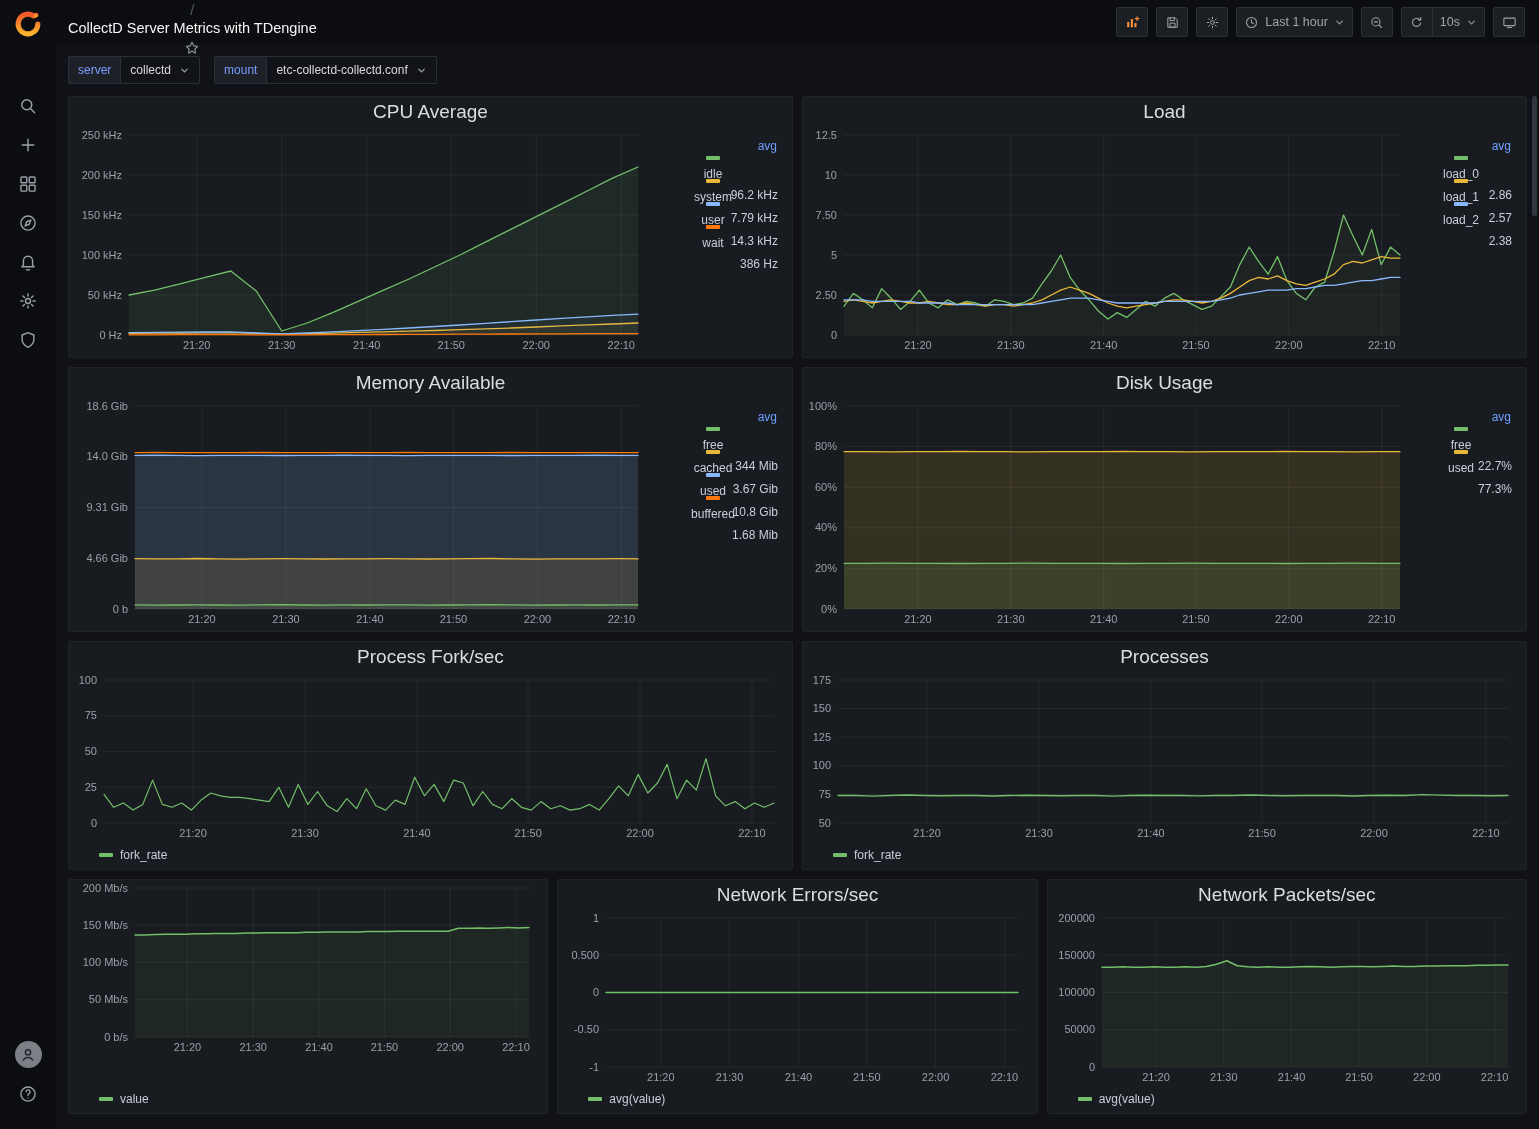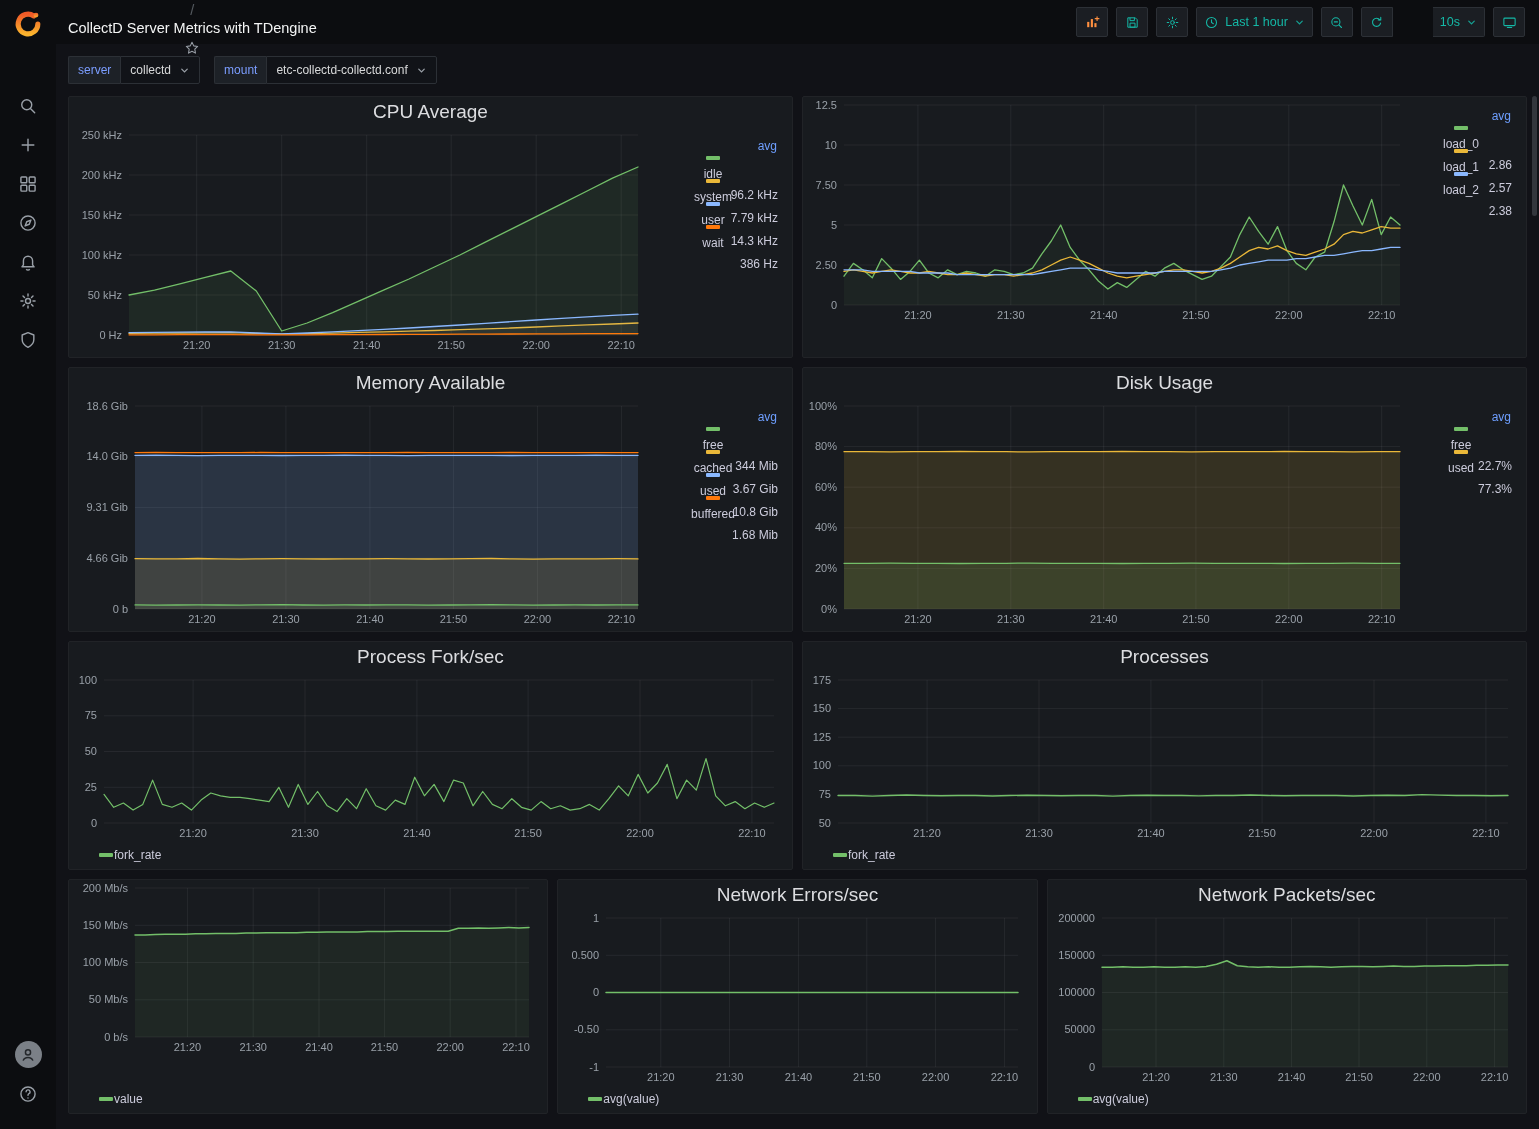--- a/index.html
+++ b/index.html
@@ -25,25 +25,25 @@
   .topbar { height:44px; background:#0c0d10; display:flex; align-items:center; justify-content:space-between; padding:0 14px 0 12px; flex-shrink:0; }
   .tb-left { display:flex; align-items:center; gap:2px;flex-direction:column; }
   .crumb-icon { color:#9aa0a8; display:flex; }
   .crumb-section { color:#d8d9da; font-size:14.5px; cursor:pointer; }
   .crumb-sep { color:#565b61; font-size:14.5px; }
   .crumb-title { color:#f4f5f5; font-size:14.5px; cursor:pointer; }
   .tb-iconbtn { background:none; border:none; color:#9aa0a8; display:flex; align-items:center; cursor:pointer; padding:2px; }
   .tb-iconbtn svg { width:16px; height:16px; }
   .tb-right { display:flex; align-items:center; gap:8px; }
   .tb-btn { height:30px; min-width:32px; display:flex; align-items:center; justify-content:center; gap:6px;
-    background:#1b1e23; border:1px solid #2c3036; border-radius:2px; color:#14b8a6; font-size:12.5px;
+    background:#1b1e23; border:1px solid #2c3036; border-radius:2px; color:#a3a3a3; font-size:12.5px;
     padding:0 7px; cursor:pointer; font-family:inherit; }
   .tb-btn svg { width:15px; height:15px; }
   .tb-btn.accent { color:#ff9040; }
-  .tb-group { display:flex;gap:40px; }
+  .tb-group { display:flex; }
   .tb-group .tb-btn:first-child { border-radius:2px 0 0 2px; }
   .tb-group .tb-btn:last-child { border-radius:0 2px 2px 0; border-left:none; }
   .caret { width:11px !important; height:11px !important; opacity:.85; }
 
   
   .subbar { display:flex; gap:14px; padding:12px 12px 4px 12px; flex-shrink:0; }
   .var-chip { display:flex; align-items:stretch; }
   .var-label { display:flex; align-items:center; border:1px solid #2c3036; border-right:none; background:#1d2127; color:#7b9dff; padding:0 9px; font-size:12px; border-radius:2px 0 0 2px; height:28px; }
   .var-value { display:flex; align-items:center; gap:8px; border:1px solid #2c3036; background:#111318; color:#d8d9da; padding:0 9px; font-size:12px; border-radius:0 2px 2px 0; height:28px; cursor:pointer; font-family:inherit; }
   .var-value svg { width:11px; height:11px; color:#9aa0a8; }
@@ -61,21 +61,21 @@
   svg .tick { fill:#99a0a8; font-size:11px; font-family:"Liberation Sans", sans-serif; }
 
   .legend.right { width:140px; padding:12px 8px 0 2px; font-size:12px; flex-shrink:0; }
   .legend.right.narrow { width:112px; }
   .lg-head { text-align:right; color:#6e9fff; margin-bottom:3px; padding-right:1px; cursor:pointer; }
   .legend.right .lg-row { display:flex; align-items:center; gap:7px; height:23px; cursor:pointer;flex-direction:column; }
   .lg-dash { width:14px; height:4px; border-radius:1px; flex-shrink:0; }
   .lg-label { color:#ccccdc; }
   .lg-val { margin-left:auto; color:#ccccdc; }
   .legend.bottom { height:24px; display:flex; align-items:center; gap:16px; padding-left:28px; font-size:12px; flex-shrink:0; }
-  .legend.bottom .lg-row { display:inline-flex; align-items:center; gap:1px; cursor:pointer; }
+  .legend.bottom .lg-row { display:inline-flex; align-items:center; gap:7px; cursor:pointer; }
 
   .scroll-thumb { position:fixed; right:2px; top:96px; width:5px; height:120px; background:#33363c; border-radius:3px; }
 </style>
 </head>
 <body>
 
 <div class="app">
 
   <aside class="sidebar">
     <button class="logo-btn">
@@ -325,20 +325,21 @@
                 </div>
                 <div class="lg-row">
                   <span class="lg-dash" style="background:#ff780a"></span>
                   <span class="lg-label">wait</span>
                   <span class="lg-val">386 Hz</span>
                 </div>
               </div>
           </div>
         </section>
         <section class="panel">
+          <header class="panel-title">Load</header>
           <div class="panel-body side">
             <div class="chart">
                 <svg width="603" height="228" viewBox="0 0 603 228">
                   <line x1="112.9" y1="8" x2="112.9" y2="208" stroke="rgba(204,204,220,0.08)"></line>
                   <line x1="205.8" y1="8" x2="205.8" y2="208" stroke="rgba(204,204,220,0.08)"></line>
                   <line x1="298.7" y1="8" x2="298.7" y2="208" stroke="rgba(204,204,220,0.08)"></line>
                   <line x1="390.9" y1="8" x2="390.9" y2="208" stroke="rgba(204,204,220,0.08)"></line>
                   <line x1="483.8" y1="8" x2="483.8" y2="208" stroke="rgba(204,204,220,0.08)"></line>
                   <line x1="576.7" y1="8" x2="576.7" y2="208" stroke="rgba(204,204,220,0.08)"></line>
                   <line x1="39" y1="208.0" x2="595" y2="208.0" stroke="rgba(204,204,220,0.08)"></line>

